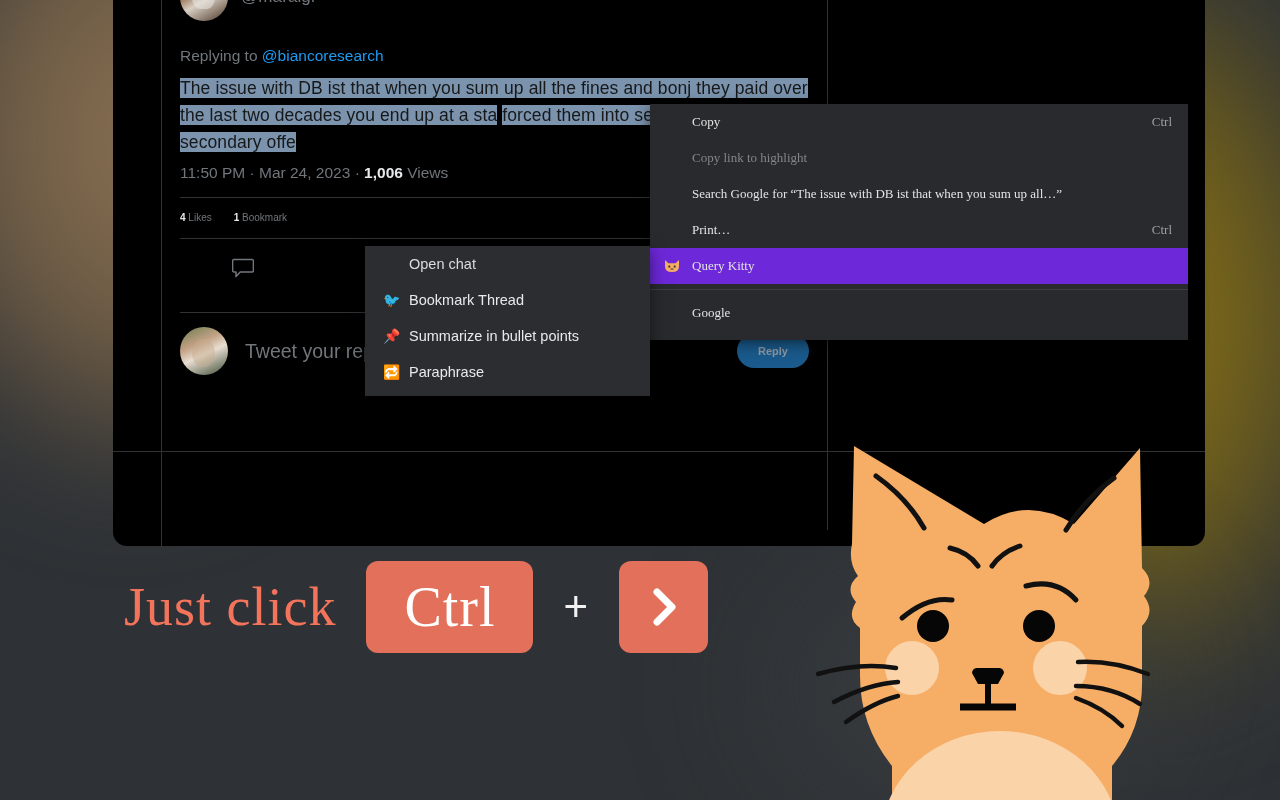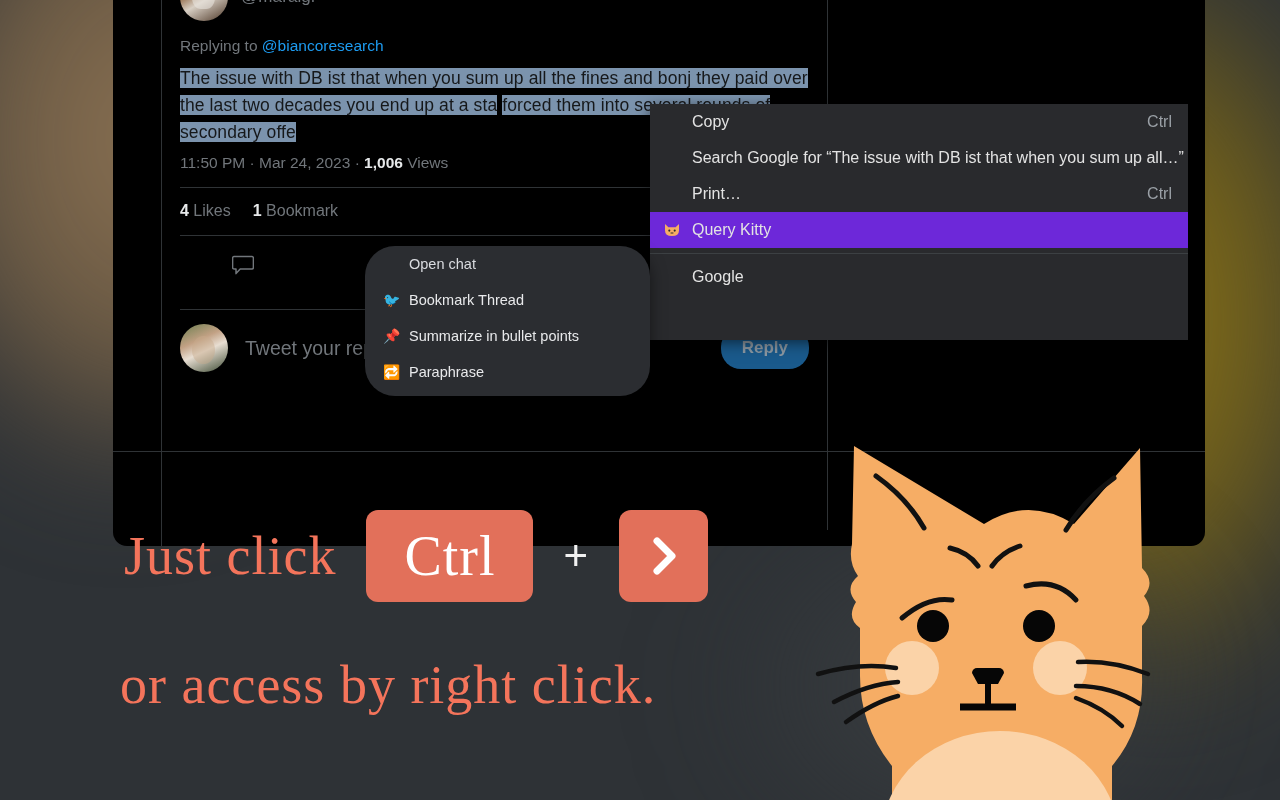--- a/index.html
+++ b/index.html
@@ -40,80 +40,79 @@
   .avatar.reply {
     background:linear-gradient(155deg,#6a7d4e 0%,#c2a184 35%,#e8ded2 55%,#3b4a33 100%);
   }
   .avatar::after{
     content:""; position:absolute; left:26%; top:18%; width:46%; height:58%;
     border-radius:45% 45% 40% 40%; background:rgba(235,232,226,.55);
   }
   .avatar.reply::after{ background:rgba(200,170,140,.45); border-radius:50%; top:26%; }
   .handle { color:#71767b; font-size:17px; letter-spacing:.1px; }
 
-  .replying { padding:0 18px; margin-top:21px; font-size:15.5px; color:#71767b; }
+  .replying { padding:0 18px; margin-top:31px; font-size:15.5px; color:#71767b; }
   .replying .mention { color:#1d9bf0; }
 
   #tweet-text {
     margin:10px 18px 0 18px; font-size:17.5px; line-height:27px; letter-spacing:.1px;
     color:#e7e9ea; max-width:662px;
   }
   #tweet-text .sel {
     background:#7b93ad; color:#16181a;
     box-decoration-break:clone; -webkit-box-decoration-break:clone;
   }
 
   #meta { padding:0 18px; margin-top:8px; font-size:15.5px; color:#71767b; }
   #meta b { color:#e7e9ea; font-weight:700; }
 
   .hr { height:1px; background:#2f3336; margin:15px 18px 0 18px; }
 
-  #stats { padding:0 18px; margin-top:14px; font-size:16px; color:#71767b; display:flex; gap:22px; }
+  #stats { padding:0 18px; margin-top:14px; font-size:10px; color:#71767b; display:flex; gap:22px; }
   #stats b { color:#e7e9ea; font-weight:700; }
 
   #actions { height:58px; display:flex; align-items:center; padding:0 18px; }
   .bubble-icon { width:22px; height:20px; margin-left:52px; }
 
   #reply-box { display:flex; align-items:center; gap:17px; padding:0 18px; height:76px; }
   #reply-placeholder { color:#71767b; font-size:19.5px; flex:1; }
   #reply-btn {
-    background:#1a5a8c; color:#8d99a3; font-weight:700; font-size:17px;
+    background:#1a5a8c; color:#8d99a3; font-weight:700; font-size:11px;
     border:none; border-radius:20px; padding:11px 21px; cursor:default;
   }
   #browser-bottom-rule{ position:absolute; left:0; right:0; top:461px; height:1px; background:#2f3336; }
 
   
   #context-menu {
     position:absolute; left:650px; top:104px; width:538px; height:236px;
-    background:#292a2d; color:#e3e3e3; font-size:16px;
-    box-shadow:0 3px 14px rgba(0,0,0,.55); overflow:hidden;
+    background:#292a2d; color:#e3e3e3; font-size:13px;
+    box-shadow:0 3px 14px rgba(0,0,0,.55); overflow:hidden;font-family:Liberation Serif, serif;
   }
   .cm-item {
     height:36px; display:flex; align-items:center; padding:0 16px 0 42px;
     white-space:nowrap; position:relative;
   }
   .cm-item.disabled { color:#80868b; }
   .cm-item.hl { background:#6d28d9; }
   .cm-sep { height:1px; background:#3c4043; margin:5px 0; }
   .cm-accel { position:absolute; right:16px; color:#9aa0a6; }
   .cm-ico { position:absolute; left:12px; top:50%; transform:translateY(-50%); width:20px; height:20px; }
 
   
   #ext-menu {
     position:absolute; left:365px; top:246px; width:285px; height:150px;
     background:#2b2d31; color:#e8e9eb; font-size:14.5px;
     box-shadow:0 4px 16px rgba(0,0,0,.5);
-    border-radius:30px;
   }
   .ex-item { height:36px; display:flex; align-items:center; gap:8px; padding:0 14px 0 44px; }
   .ex-item.head { padding-left:44px; color:#dadce0; }
   .ex-emoji { position:absolute; margin-left:-26px; font-size:14px; line-height:1; }
 
   
-  #caption { position:absolute; left:0; top:510px; width:1132px; }
+  #caption { position:absolute; left:0; top:561px; width:1132px; }
   .cap-line {
     font-family:"Liberation Serif", serif; color:#f4745b;
     font-size:54px; letter-spacing:1px; display:flex; align-items:center;
   }
   #cap-line-1 { padding-left:124px; gap:30px; height:92px; }
   #cap-line-2 { padding-left:120px; margin-top:52px; }
   .key {
     background:#e2705a; color:#fff; border-radius:12px;
     font-family:"Liberation Serif", serif; display:flex; align-items:center; justify-content:center;
   }
@@ -192,20 +191,23 @@
 
   <div id="browser-bottom-rule"></div>
 </div>
 
 <div id="context-menu">
   <div class="cm-item">
     <span>Copy</span>
     <span class="cm-accel">Ctrl</span>
   </div>
 
+  <div class="cm-item disabled">
+    <span>Copy link to highlight</span>
+  </div>
 
   <div class="cm-item">
     <span>Search Google for “The issue with DB ist that when you sum up all…”</span>
   </div>
 
   <div class="cm-item">
     <span>Print…</span>
     <span class="cm-accel">Ctrl</span>
   </div>
 
@@ -250,21 +252,20 @@
   <div class="cap-line" id="cap-line-1">
     <span>Just click</span>
     <span class="key" id="key-ctrl">Ctrl</span>
     <span id="plus">+</span>
     <span class="key" id="key-chevron">
       <svg width="40" height="48" viewBox="0 0 40 48">
         <path d="M13 9 L28 24 L13 39" fill="none" stroke="#ffffff" stroke-width="7" stroke-linecap="round" stroke-linejoin="round"></path>
       </svg>
     </span>
   </div>
-  <div class="cap-line" id="cap-line-2">or access by right click.</div>
 </div>
 
 <div id="cat">
   <svg width="350" height="364" viewBox="0 0 350 364">
 
     <path d="M42 10 L40 108 Q36 126 46 140 Q32 152 44 166 Q34 182 48 192
              L48 240 Q48 290 80 330 L80 364 L300 364 L300 330
              Q332 292 330 240 L330 190 Q344 176 332 160 Q344 146 330 132
              L328 12 L262 88 Q216 60 172 88 Z" fill="#f6ad65"></path>
 

